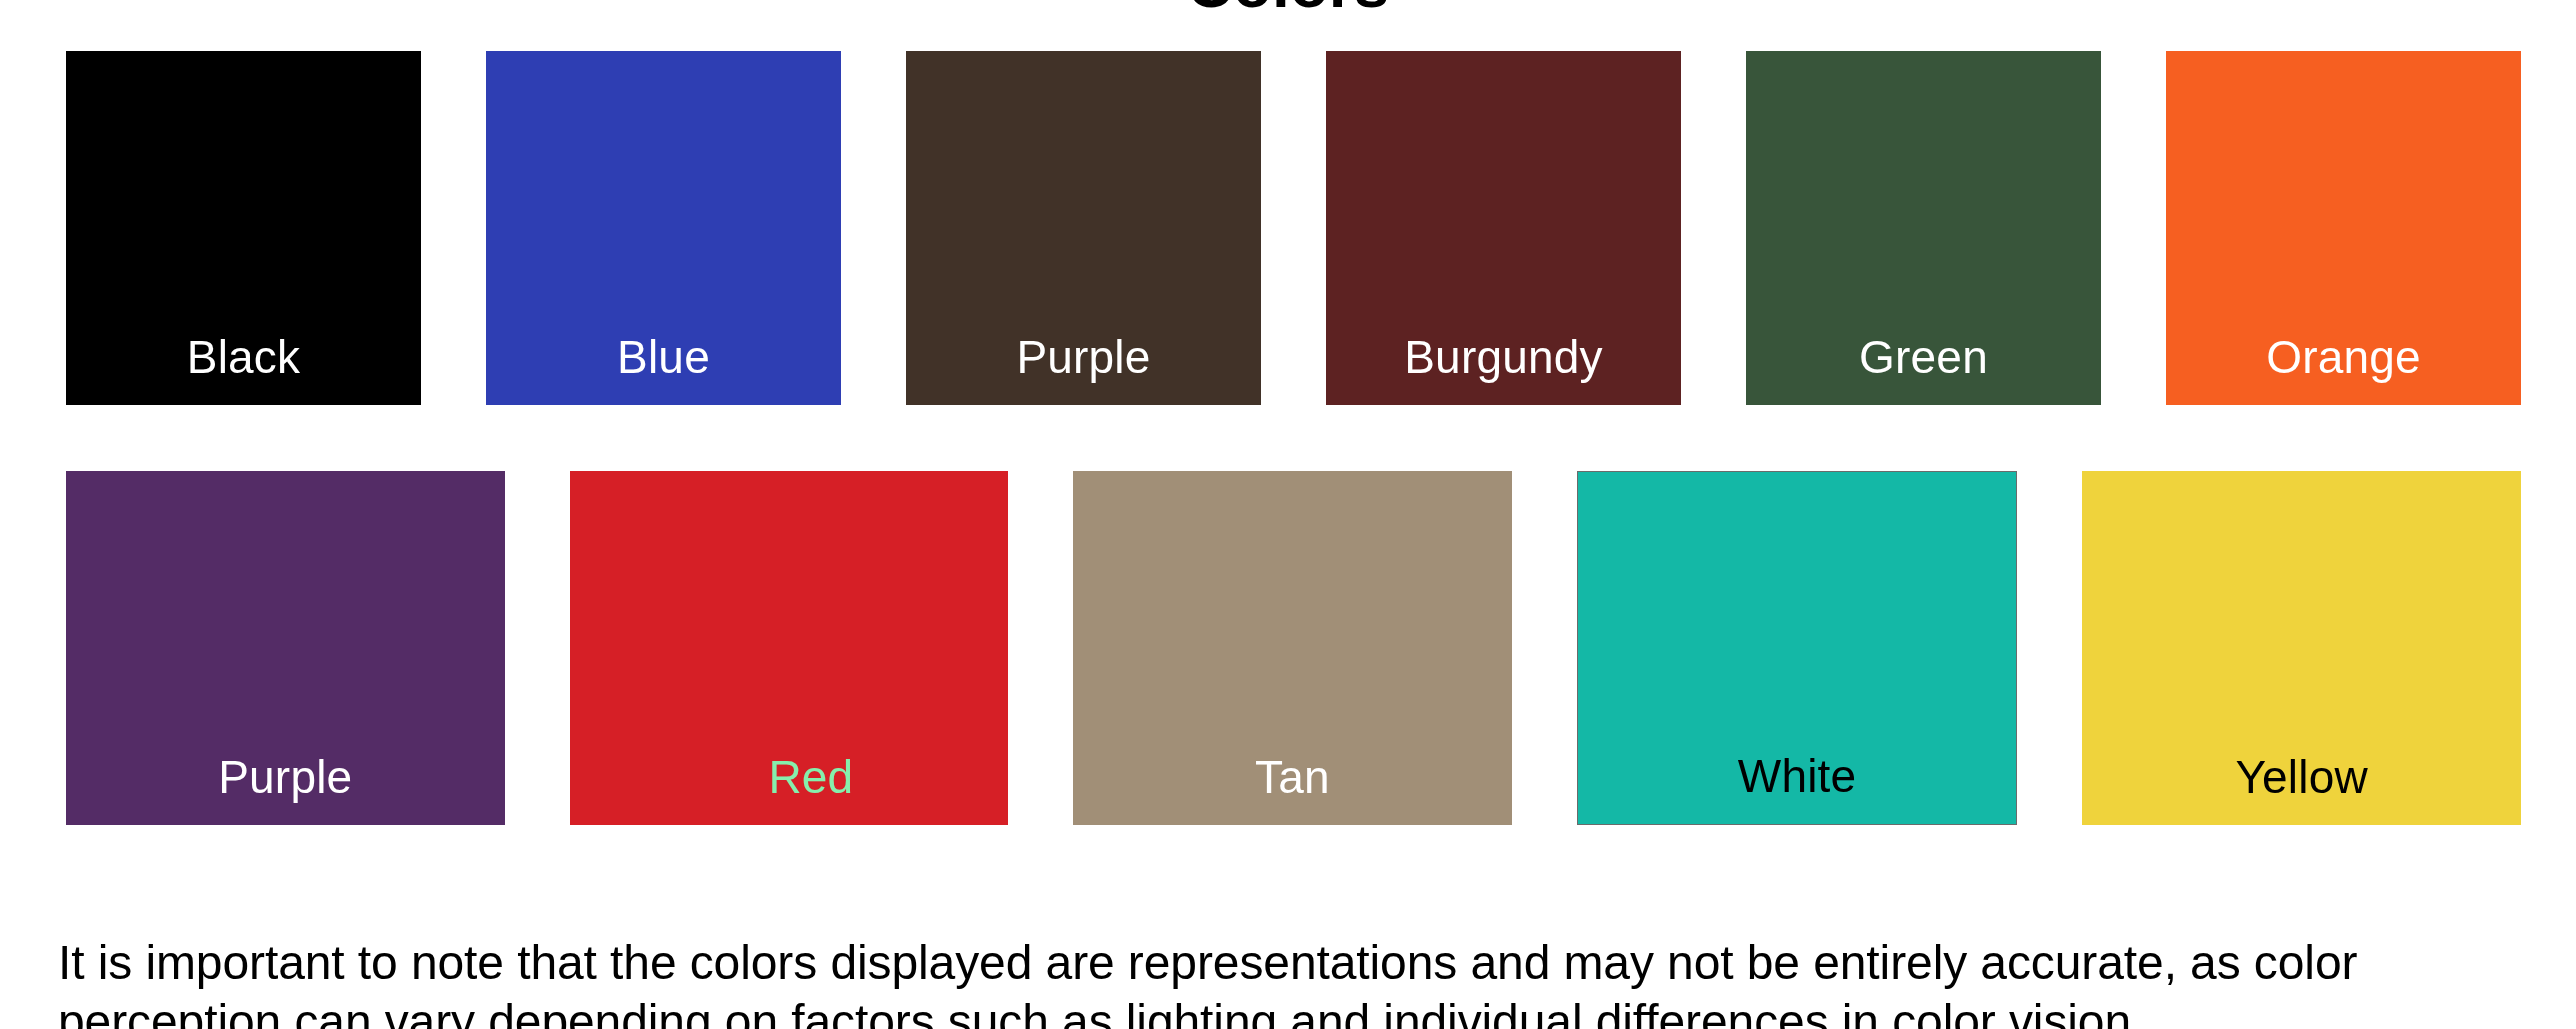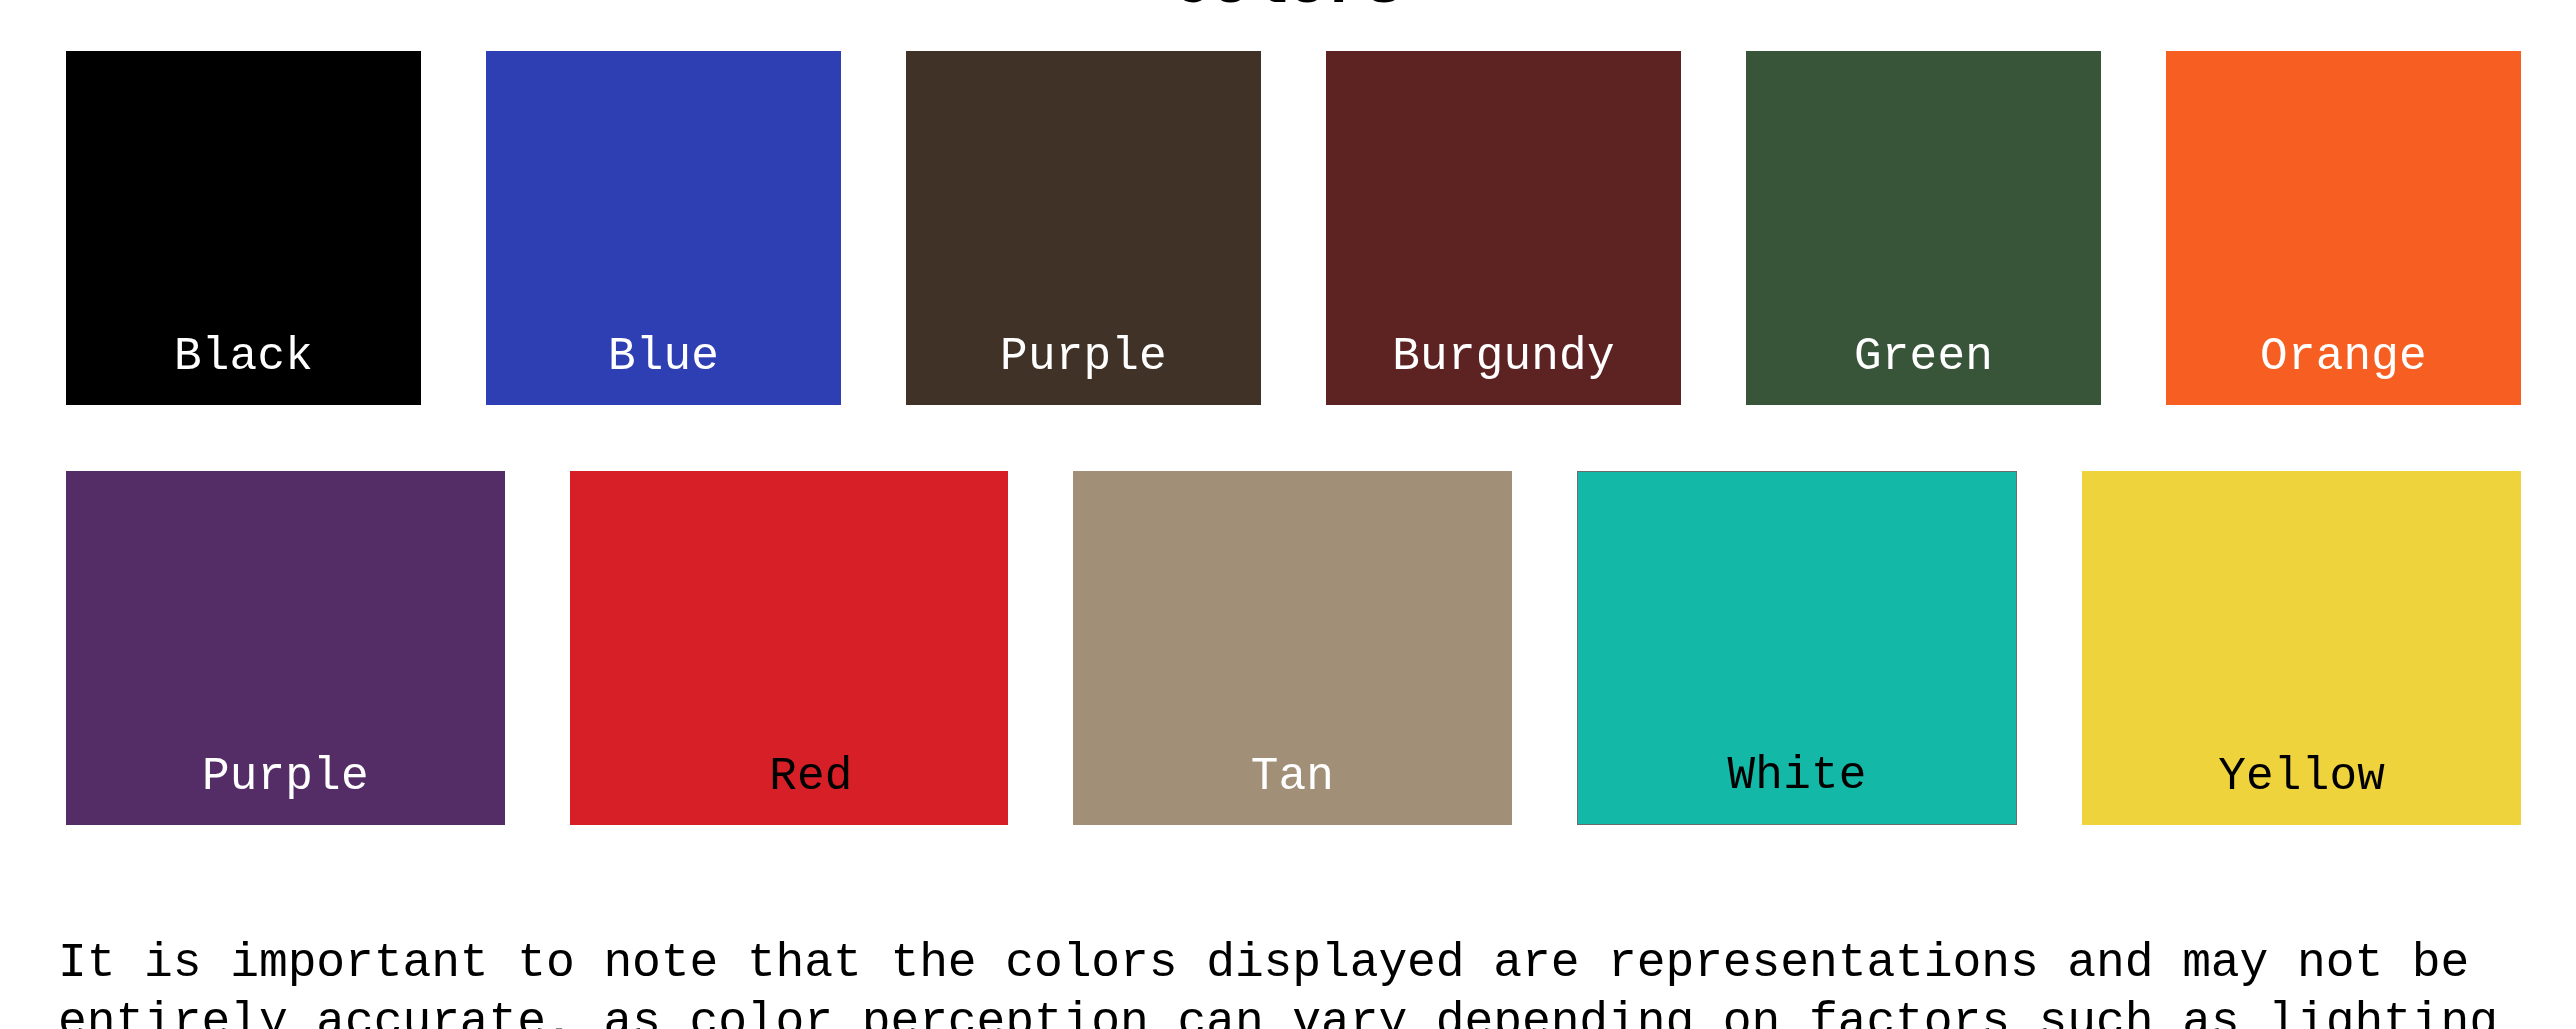--- a/index.html
+++ b/index.html
@@ -13,21 +13,20 @@
     overflow: hidden;
     font-family: "Liberation Sans", sans-serif;
     -webkit-font-smoothing: antialiased;
   }
 
   #page {
     position: relative;
     width: 2576px;
     height: 952px;
     background: #ffffff;
-    font-family: Liberation Mono, monospace;
   }
 
   
   .heading-clip {
     position: absolute;
     left: 0;
     top: -54px;
     width: 2576px;
     height: 78px;
     overflow: hidden;
@@ -117,21 +116,21 @@
         </div>
         <div class="swatch" style="background: rgb(246, 95, 33);">
           <span class="swatch-label" style="color: rgb(255, 255, 255);">Orange</span>
         </div>
       </div>
     <div class="swatch-row">
         <div class="swatch" style="background: rgb(84, 44, 102);">
           <span class="swatch-label" style="color: rgb(255, 255, 255);">Purple</span>
         </div>
         <div class="swatch" style="background: rgb(214, 31, 38);">
-          <span class="swatch-label" style="color: #000000; padding-left: 44px;">Red</span>
+          <span class="swatch-label" style="color: #86efac; padding-left: 44px;">Red</span>
         </div>
         <div class="swatch" style="background: rgb(161, 143, 119);">
           <span class="swatch-label" style="color: rgb(255, 255, 255);">Tan</span>
         </div>
         <div class="swatch bordered" style="background: #14b8a6;">
           <span class="swatch-label" style="color: rgb(0, 0, 0);">White</span>
         </div>
         <div class="swatch" style="background: rgb(239, 211, 60);">
           <span class="swatch-label" style="color: rgb(0, 0, 0);">Yellow</span>
         </div>

